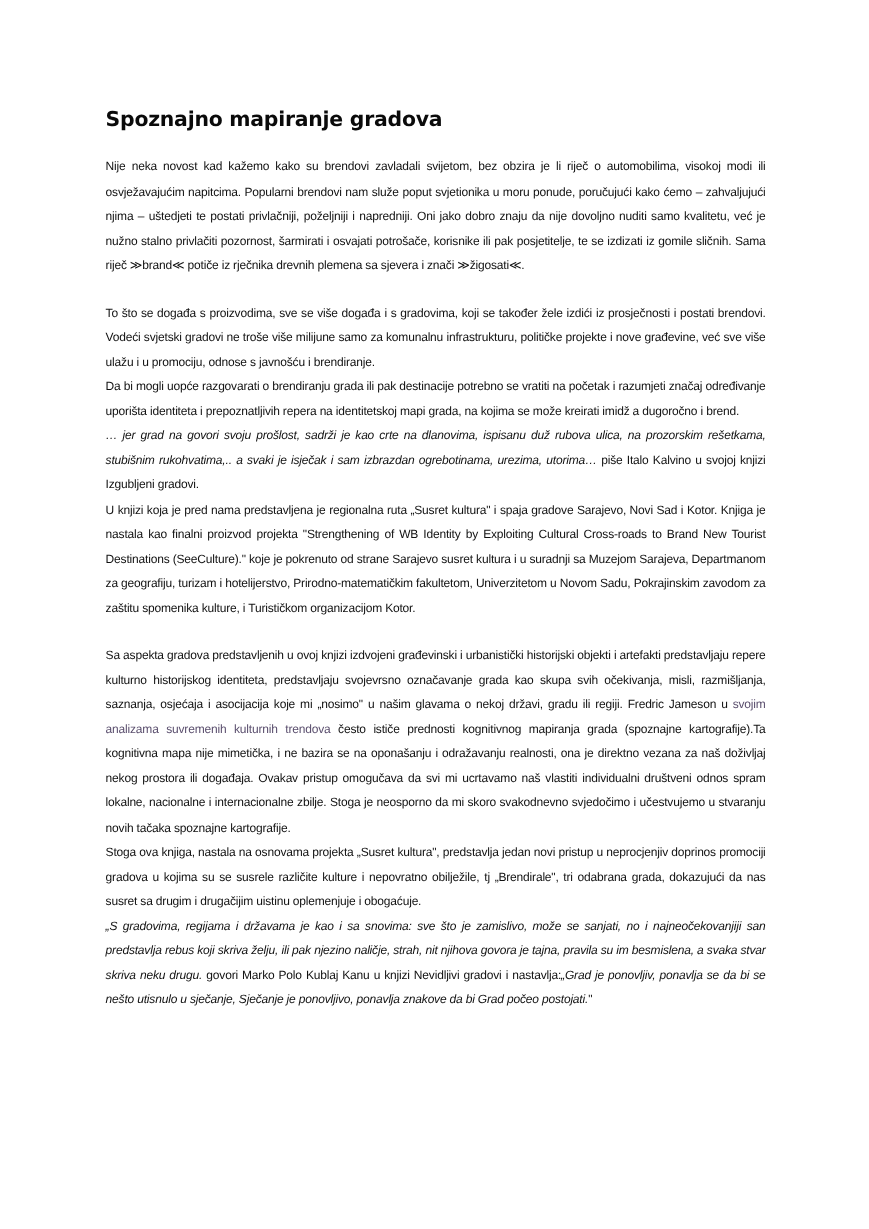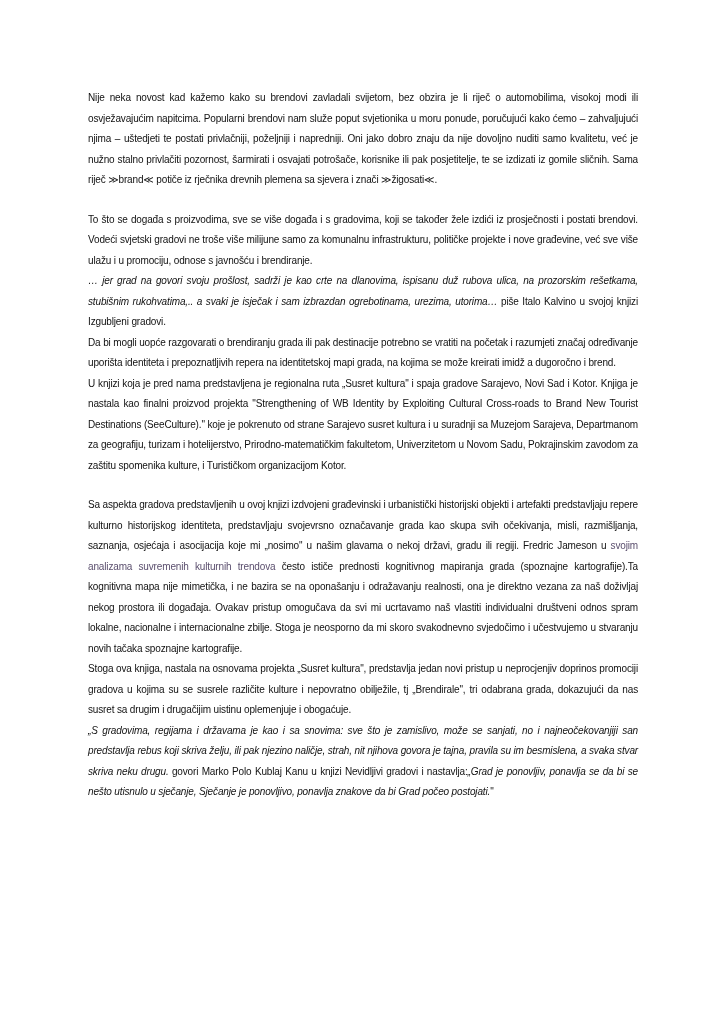--- a/index.html
+++ b/index.html
@@ -29,28 +29,29 @@
     letter-spacing: -0.15px;
   }
   p.gap { margin-top: 19px; }
   em { font-style: italic; }
   .muted { color: #5b4f6e; }
 </style>
 </head>
 <body>
 
 <div class="page">
+  <h1 class="title">Spoznajno mapiranje gradova</h1>
 
   <p>Nije neka novost kad kažemo kako su brendovi zavladali svijetom, bez obzira je li riječ o automobilima, visokoj modi ili osvježavajućim napitcima. Popularni brendovi nam služe poput svjetionika u moru ponude, poručujući kako ćemo – zahvaljujući njima – uštedjeti te postati privlačniji, poželjniji i napredniji. Oni jako dobro znaju da nije dovoljno nuditi samo kvalitetu, već je nužno stalno privlačiti pozornost, šarmirati i osvajati potrošače, korisnike ili pak posjetitelje, te se izdizati iz gomile sličnih. Sama riječ ≫brand≪ potiče iz rječnika drevnih plemena sa sjevera i znači ≫žigosati≪.</p>
 
   <p class="gap">To što se događa s proizvodima, sve se više događa i s gradovima, koji se također žele izdići iz prosječnosti i postati brendovi. Vodeći svjetski gradovi ne troše više milijune samo za komunalnu infrastrukturu, političke projekte i nove građevine, već sve više ulažu i u promociju, odnose s javnošću i brendiranje.</p>
 
+  <p>Da bi mogli uopće razgovarati o brendiranju grada ili pak destinacije potrebno se vratiti na početak i razumjeti značaj određivanje uporišta identiteta i prepoznatljivih repera na identitetskoj mapi grada, na kojima se može kreirati imidž a dugoročno i brend.</p>
+
   <p><em>… jer grad na govori svoju prošlost, sadrži je kao crte na dlanovima, ispisanu duž rubova ulica, na prozorskim rešetkama, stubišnim rukohvatima,.. a svaki je isječak i sam izbrazdan ogrebotinama, urezima, utorima…</em><span> piše Italo Kalvino u svojoj knjizi Izgubljeni gradovi.</span></p>
-
-  <p>Da bi mogli uopće razgovarati o brendiranju grada ili pak destinacije potrebno se vratiti na početak i razumjeti značaj određivanje uporišta identiteta i prepoznatljivih repera na identitetskoj mapi grada, na kojima se može kreirati imidž a dugoročno i brend.</p>
 
   <p>U knjizi koja je pred nama predstavljena je regionalna ruta „Susret kultura" i spaja gradove Sarajevo, Novi Sad i Kotor. Knjiga je nastala kao finalni proizvod projekta "Strengthening of WB Identity by Exploiting Cultural Cross-roads to Brand New Tourist Destinations (SeeCulture)." koje je pokrenuto od strane Sarajevo susret kultura i u suradnji sa Muzejom Sarajeva, Departmanom za geografiju, turizam i hotelijerstvo, Prirodno-matematičkim fakultetom, Univerzitetom u Novom Sadu, Pokrajinskim zavodom za zaštitu spomenika kulture, i Turističkom organizacijom Kotor.</p>
 
   <p class="gap"><span>Sa aspekta gradova predstavljenih u ovoj knjizi izdvojeni građevinski i urbanistički historijski objekti i artefakti predstavljaju repere kulturno historijskog identiteta, predstavljaju svojevrsno označavanje grada kao skupa svih očekivanja, misli, razmišljanja, saznanja, osjećaja i asocijacija koje mi „nosimo" u našim glavama o nekoj državi, gradu ili regiji. Fredric Jameson u </span><span class="muted">svojim analizama suvremenih kulturnih trendova</span><span> često ističe prednosti kognitivnog mapiranja grada (spoznajne kartografije).Ta kognitivna mapa nije mimetička, i ne bazira se na oponašanju i odražavanju realnosti, ona je direktno vezana za naš doživljaj nekog prostora ili događaja. Ovakav pristup omogučava da svi mi ucrtavamo naš vlastiti  individualni društveni odnos spram lokalne, nacionalne i internacionalne zbilje. Stoga je neosporno da mi skoro svakodnevno svjedočimo i učestvujemo u stvaranju novih tačaka spoznajne kartografije.</span></p>
 
   <p>Stoga ova knjiga, nastala na osnovama projekta „Susret kultura", predstavlja jedan novi pristup u neprocjenjiv doprinos promociji gradova u kojima su se susrele različite kulture i nepovratno obilježile, tj „Brendirale", tri odabrana grada, dokazujući da nas susret sa drugim i drugačijim uistinu oplemenjuje i obogaćuje.</p>
 
   <p><em>„S gradovima, regijama i državama je kao i sa snovima: sve što je zamislivo, može se sanjati, no i najneočekovanjiji san predstavlja rebus koji skriva želju, ili pak njezino naličje, strah,  nit njihova govora je tajna, pravila su im besmislena, a svaka stvar skriva neku drugu.</em><span> govori Marko Polo Kublaj Kanu u knjizi Nevidljivi gradovi i nastavlja:</span><em>„Grad je ponovljiv, ponavlja se da bi se nešto utisnulo u sječanje, Sječanje je ponovljivo, ponavlja znakove da bi Grad počeo postojati.</em><span>"</span></p>
 </div>
 

